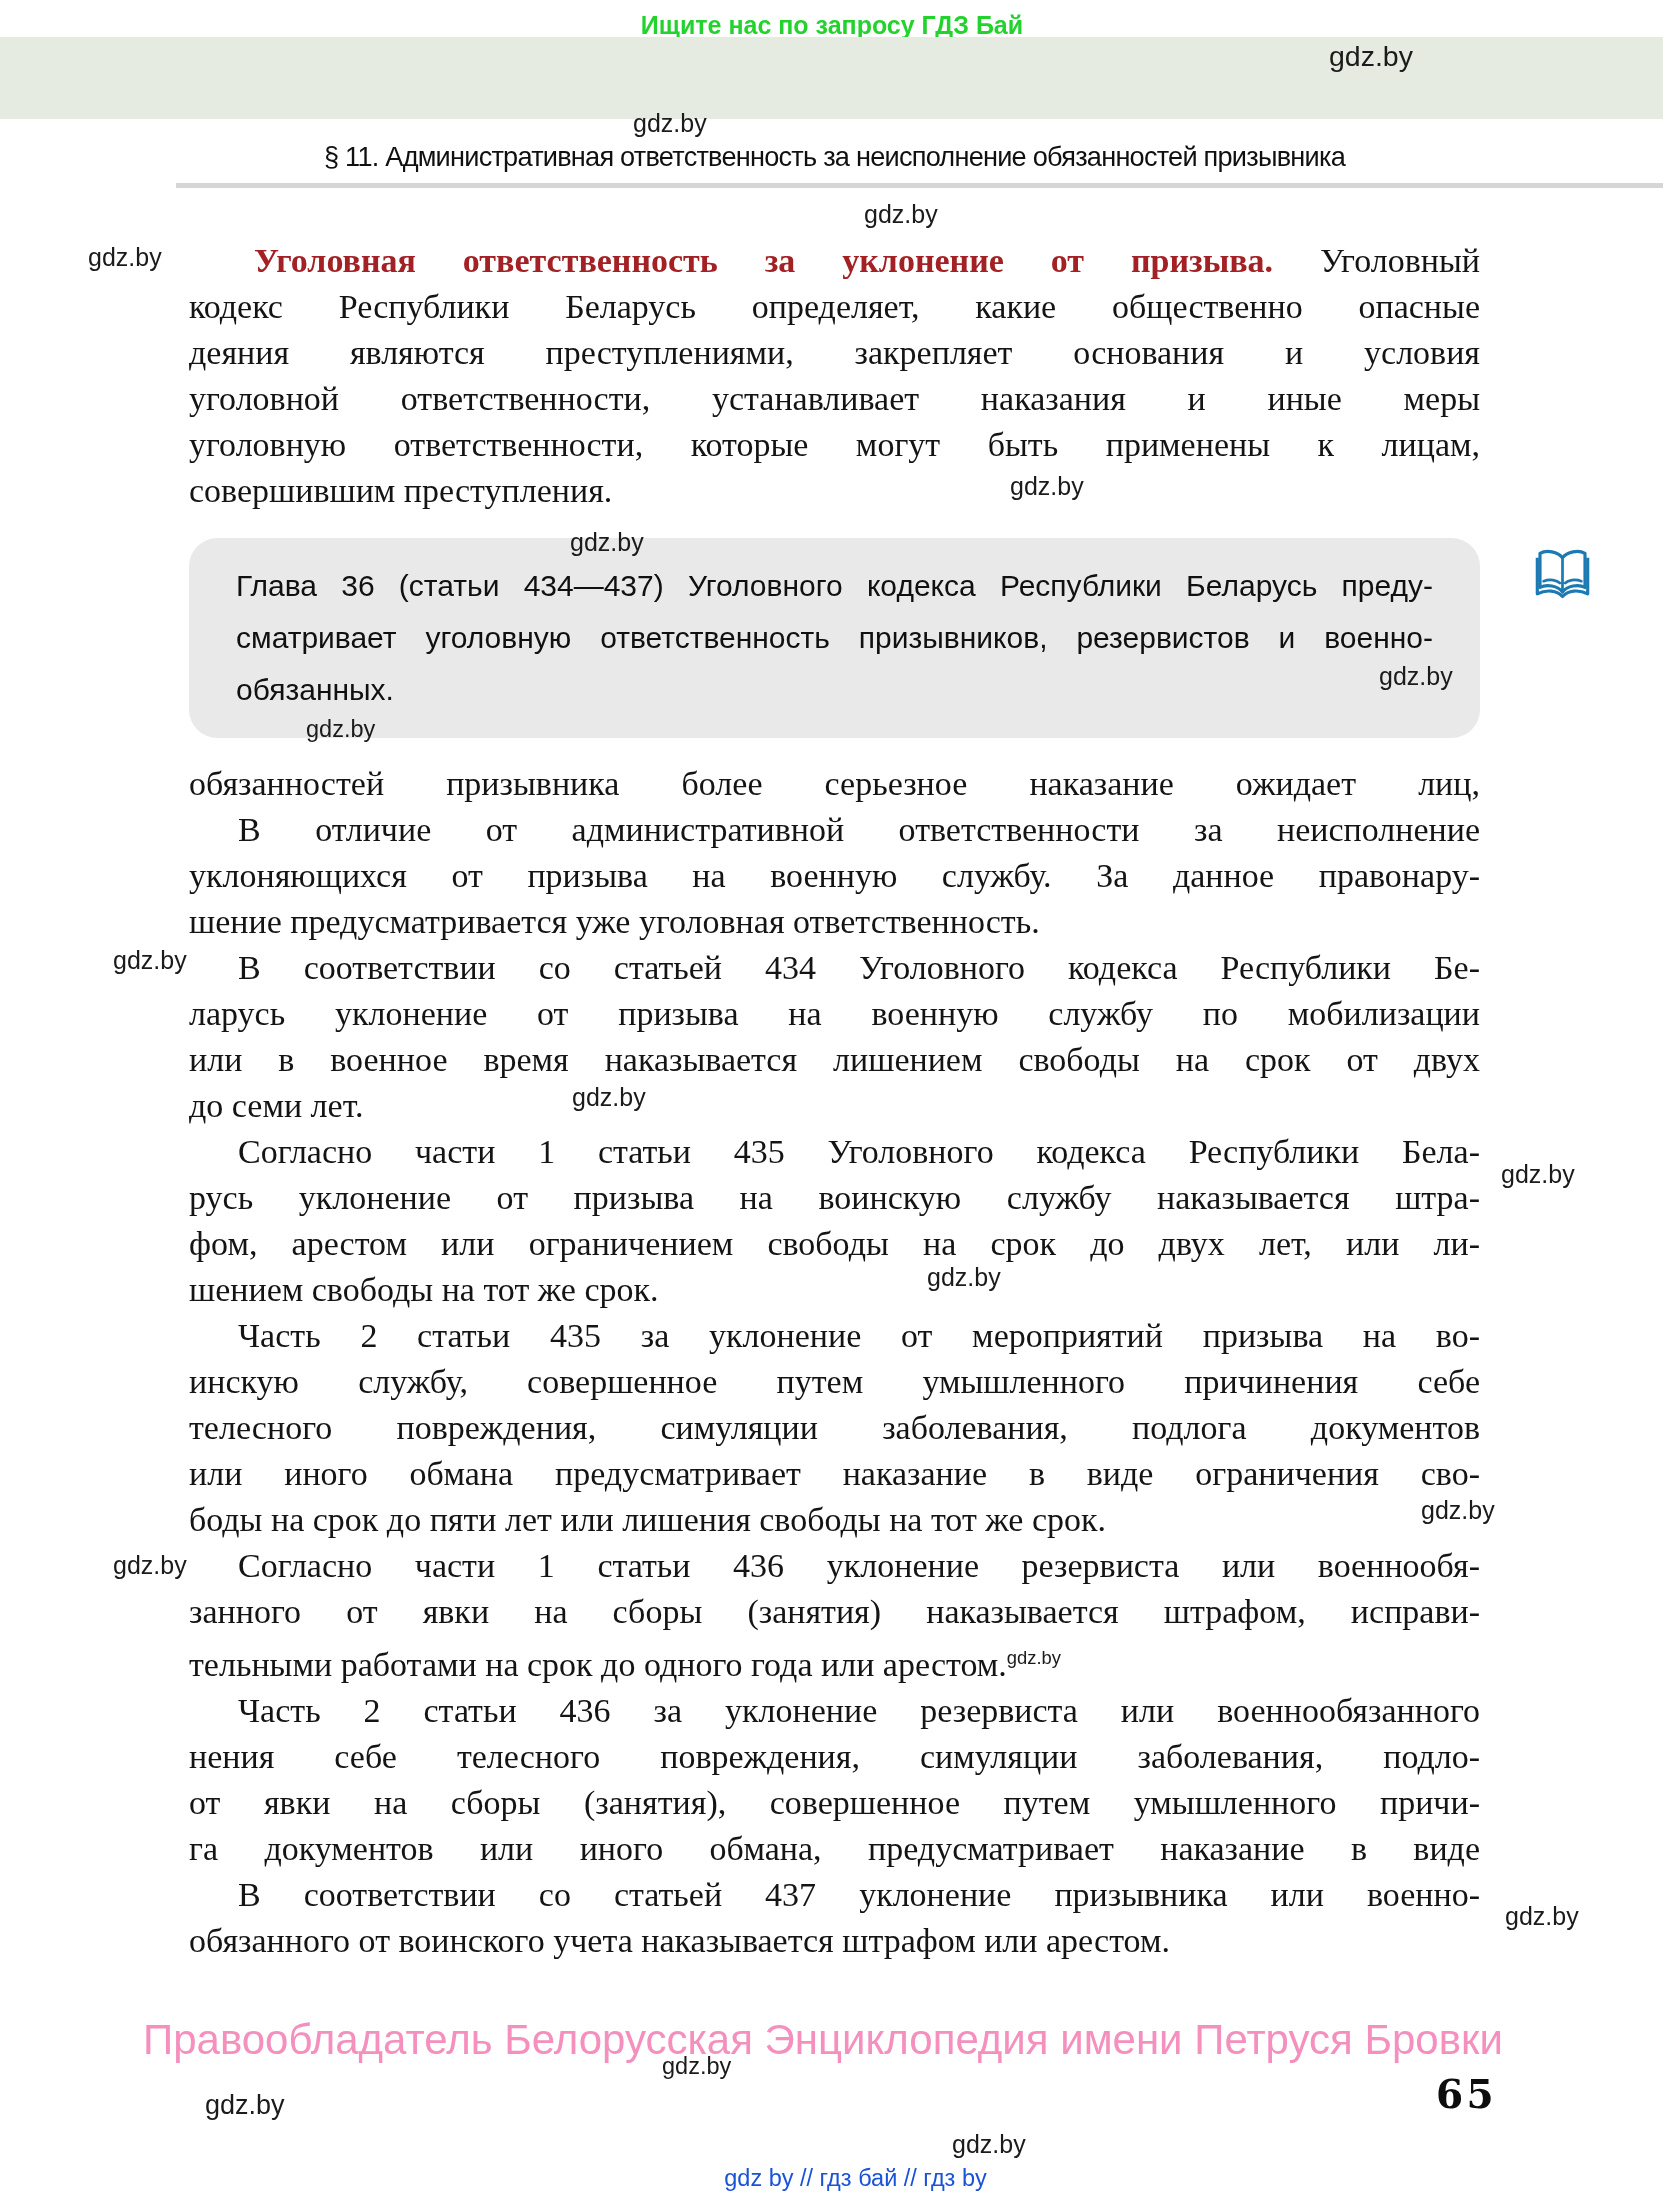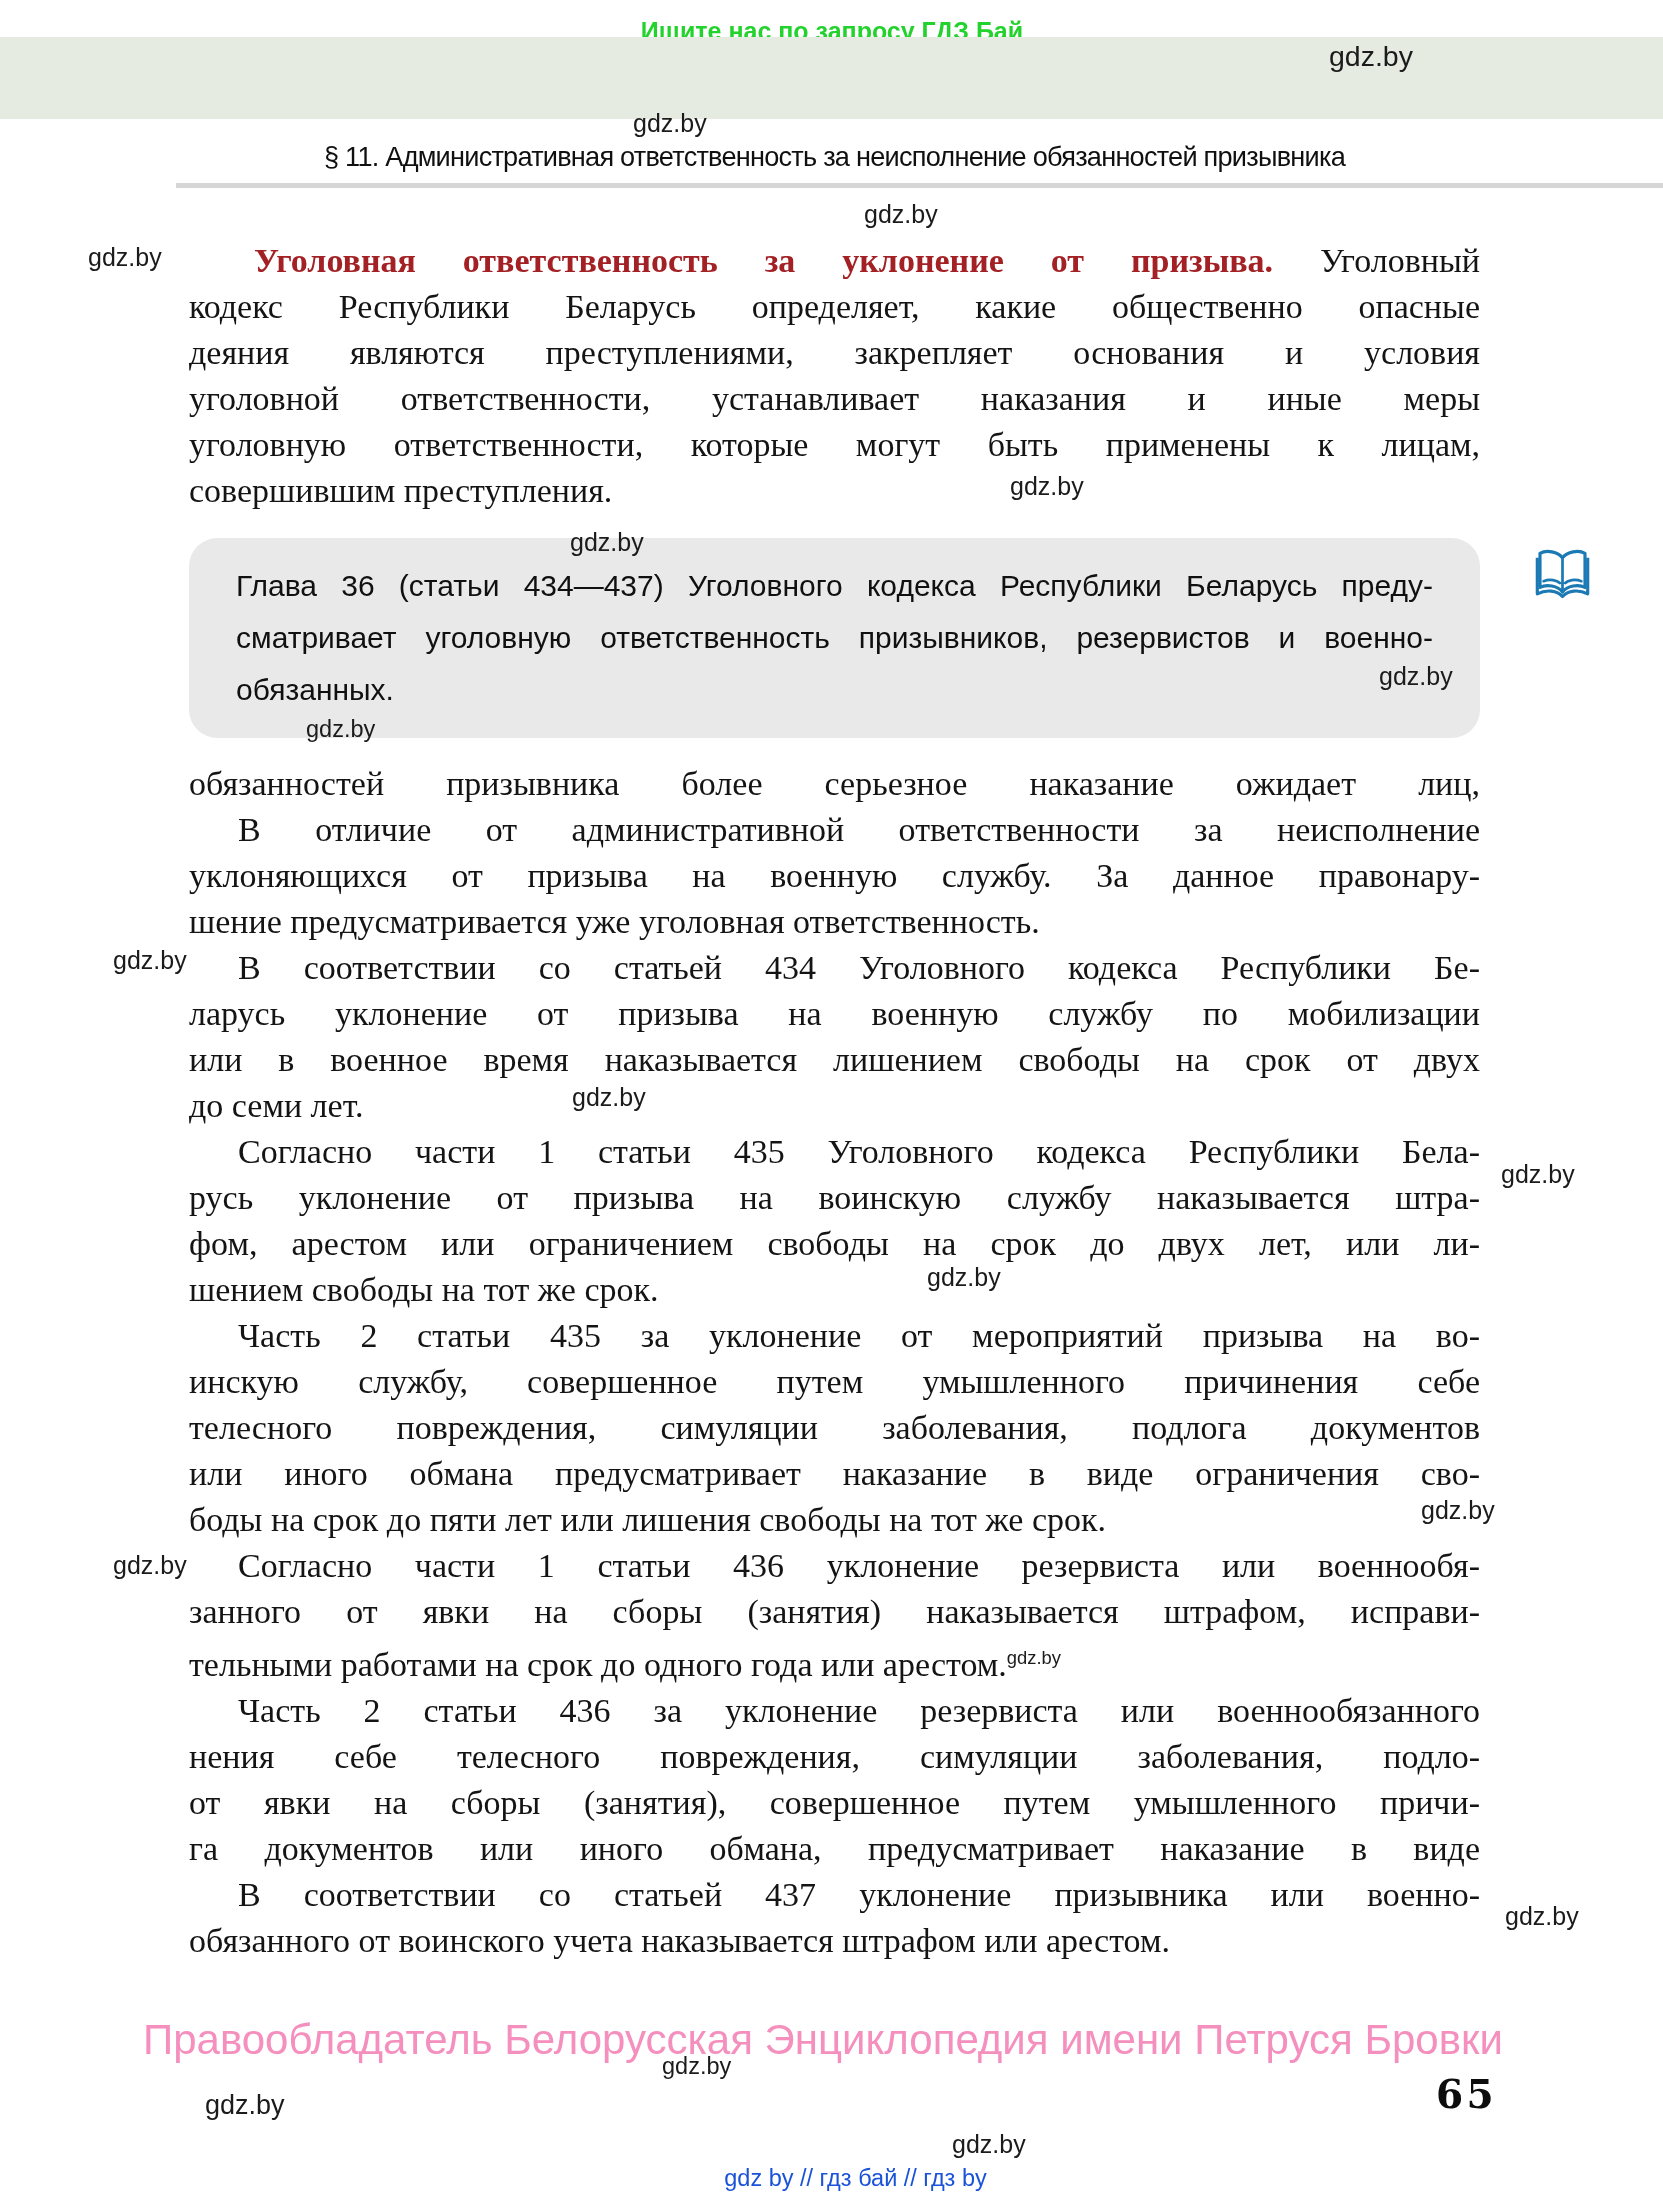--- a/index.html
+++ b/index.html
@@ -5,21 +5,21 @@
   html,body{margin:0;padding:0;background:#ffffff;}
   #page{
     position:relative;
     width:1664px;height:2205px;
     background:#ffffff;
     overflow:hidden;
     font-family:"Liberation Serif","DejaVu Serif",serif;
     color:#141414;
   }
   .promo{
-    position:absolute;top:17px;left:0;right:0;
+    position:absolute;top:11px;left:0;right:0;
     text-align:center;
     font-family:"Liberation Sans","DejaVu Sans",sans-serif;
     font-size:25px;font-weight:bold;
     color:#23d22d;
   }
   .band{
     position:absolute;top:37px;left:0;right:0;height:82px;
     background:#e6ebe2;
   }
   .page-header{

